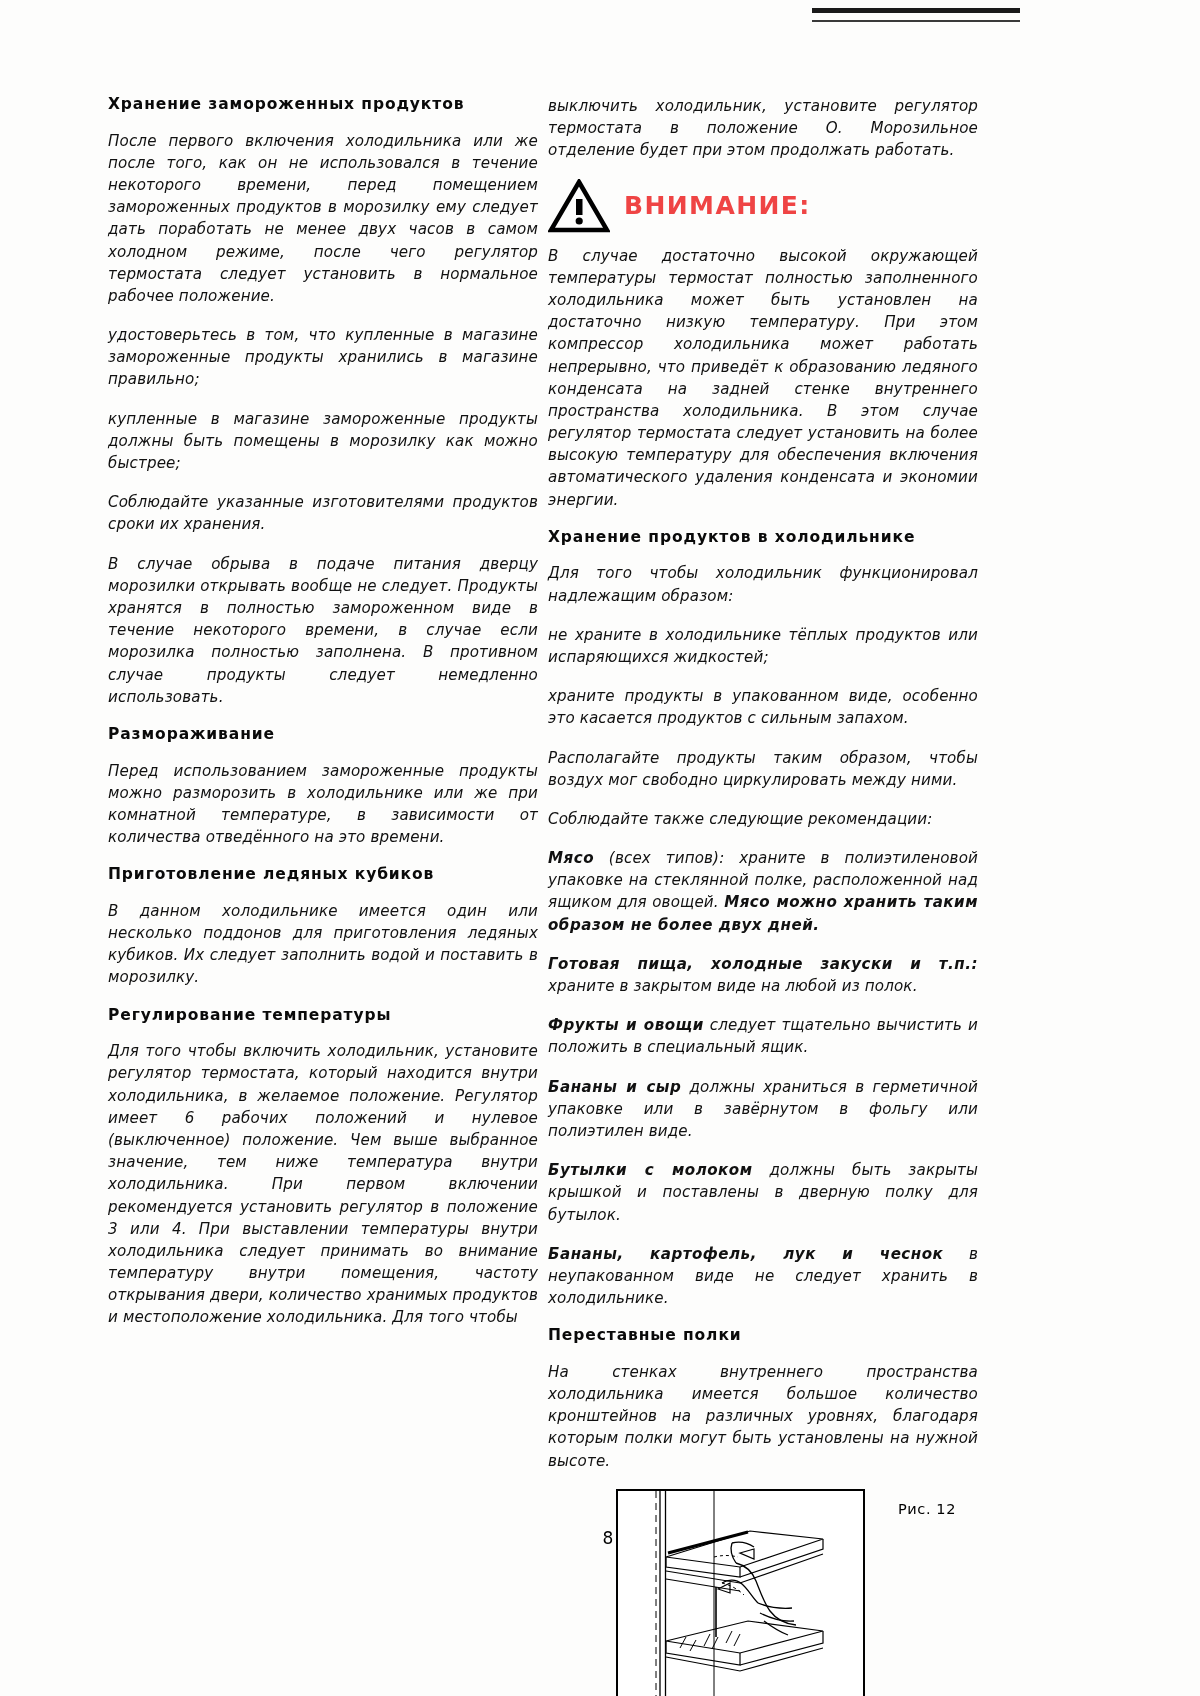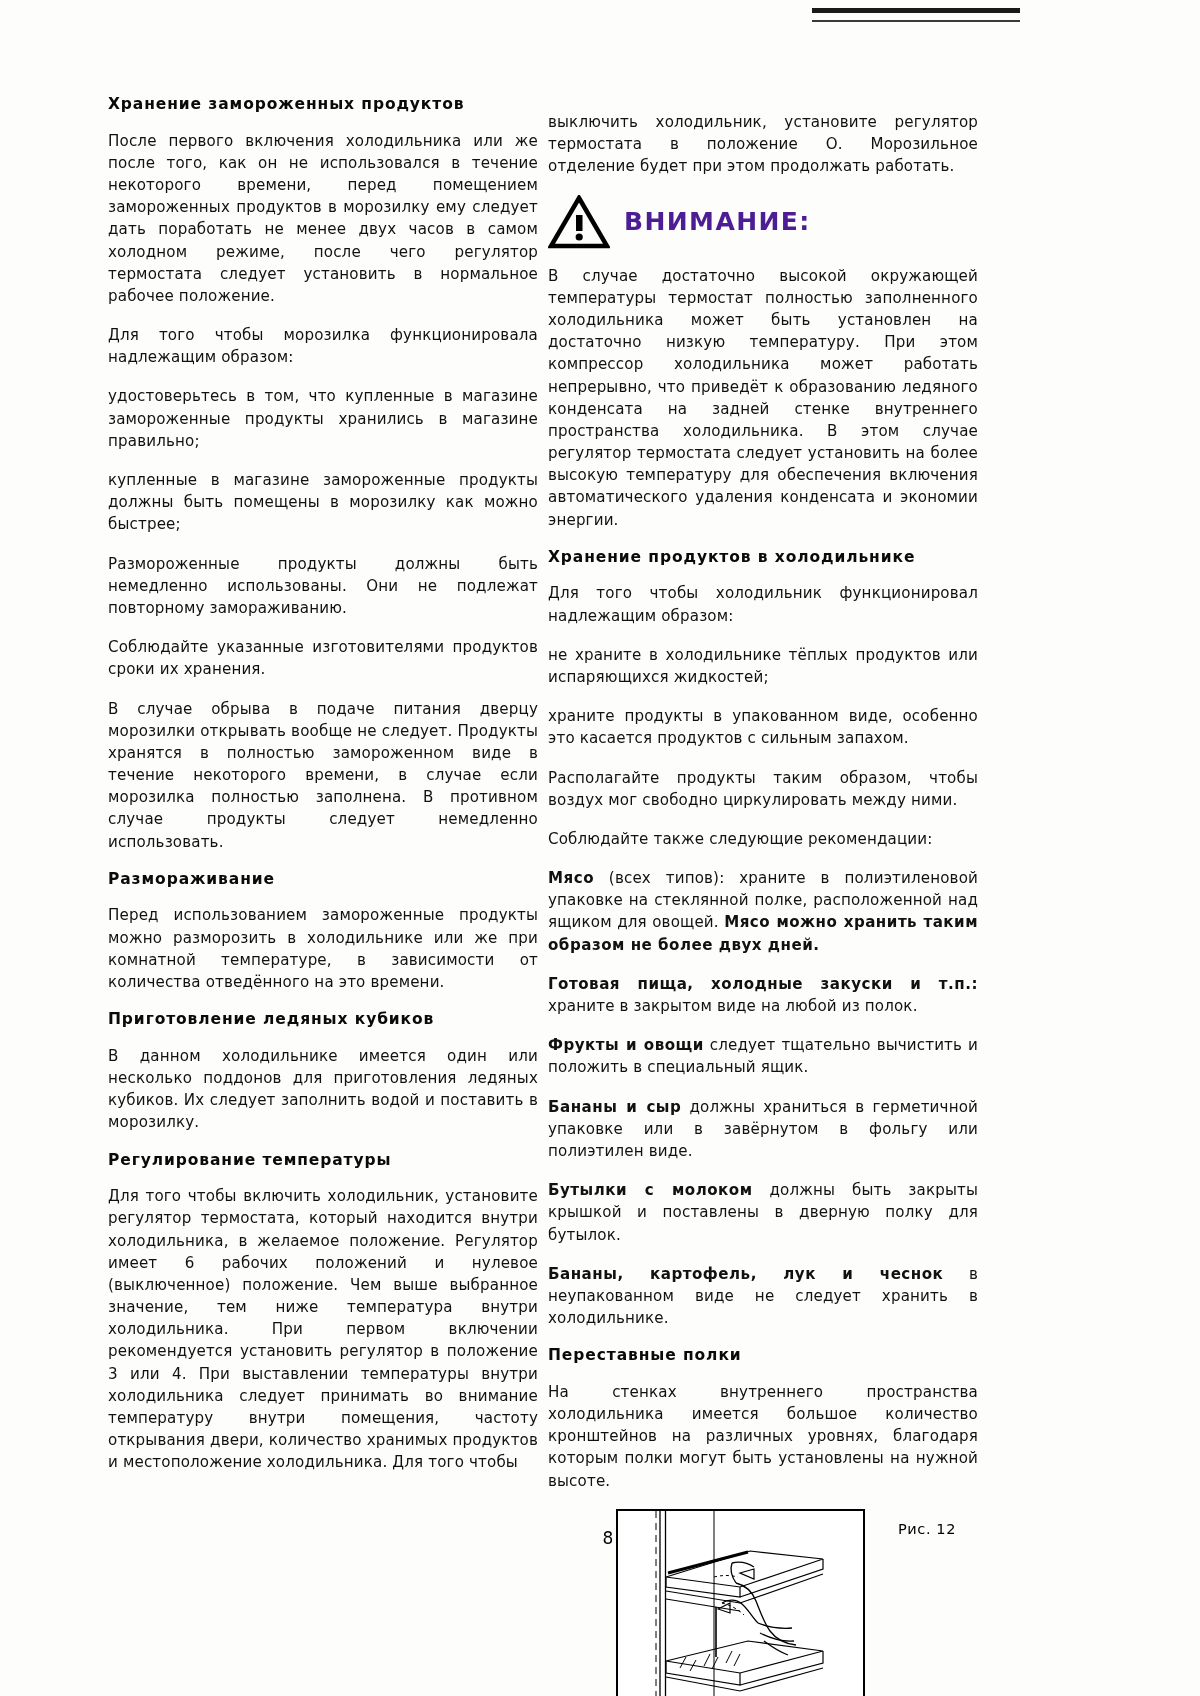--- a/index.html
+++ b/index.html
@@ -63,26 +63,27 @@
     font-weight: bold;
     font-size: 15.5px;
     letter-spacing: 0.9px;
     margin: 0 0 16px 0;
     line-height: 1.2;
     color: #0a0a0a;
   }
   .sec-sp { margin-top: 26px; }
 
   p.para {
-    margin: 16px 0 17px 0;
+    margin: 0 0 17px 0;
     font-size: 15.1px;
     line-height: 1.47;
     text-align: justify;
     color: #111111;
     letter-spacing: 0.15px;
+    font-style: italic;
   }
   p.para:last-child { margin-bottom: 0; }
 
   p.tight {
     text-align: justify;
   }
 
   b.lead {
     font-weight: bold;
     letter-spacing: 0.5px;
@@ -98,21 +99,21 @@
   .warn-icon {
     width: 62px;
     height: 54px;
     flex: 0 0 auto;
   }
   .warn-title {
     font-weight: bold;
     font-size: 25px;
     letter-spacing: 1.4px;
     line-height: 1;
-    color: #4c1d95;
+    color: #ef4444;
   }
 
   
   .figure-wrap {
     position: relative;
     margin-top: 16px;
     width: 430px;
     height: 228px;
   }
   .figure-box {
@@ -150,24 +151,22 @@
   <div class="scan-mark"></div>
   <div class="scan-mark-2"></div>
 
   <div class="content">
 
     <div class="col col-left">
 
       <h2 class="sec">Хранение замороженных продуктов</h2>
 
       <p class="para">После первого включения холодильника или же после того, как он не использовался в течение некоторого времени, перед помещением замороженных продуктов в морозилку ему следует дать поработать не менее двух часов в самом холодном режиме, после чего регулятор термостата следует установить в нормальное рабочее положение.</p>
-      <p class="para">Для того чтобы морозилка функционировала надлежащим образом:</p>
       <p class="para">удостоверьтесь в том, что купленные в магазине замороженные продукты хранились в магазине правильно;</p>
       <p class="para">купленные в магазине замороженные продукты должны быть помещены в морозилку как можно быстрее;</p>
-      <p class="para">Размороженные продукты должны быть немедленно использованы. Они не подлежат повторному замораживанию.</p>
       <p class="para">Соблюдайте указанные изготовителями продуктов сроки их хранения.</p>
       <p class="para">В случае обрыва в подаче питания дверцу морозилки открывать вообще не следует. Продукты хранятся в полностью замороженном виде в течение некоторого времени, в случае если морозилка полностью заполнена. В противном случае продукты следует немедленно использовать.</p>
 
       <h2 class="sec sec-sp">Размораживание</h2>
       <p class="para">Перед использованием замороженные продукты можно разморозить в холодильнике или же при комнатной температуре, в зависимости от количества отведённого на это времени.</p>
 
       <h2 class="sec sec-sp">Приготовление ледяных кубиков</h2>
       <p class="para">В данном холодильнике имеется один или несколько поддонов для приготовления ледяных кубиков. Их следует заполнить водой и поставить в морозилку.</p>
 
       <h2 class="sec sec-sp">Регулирование температуры</h2>

